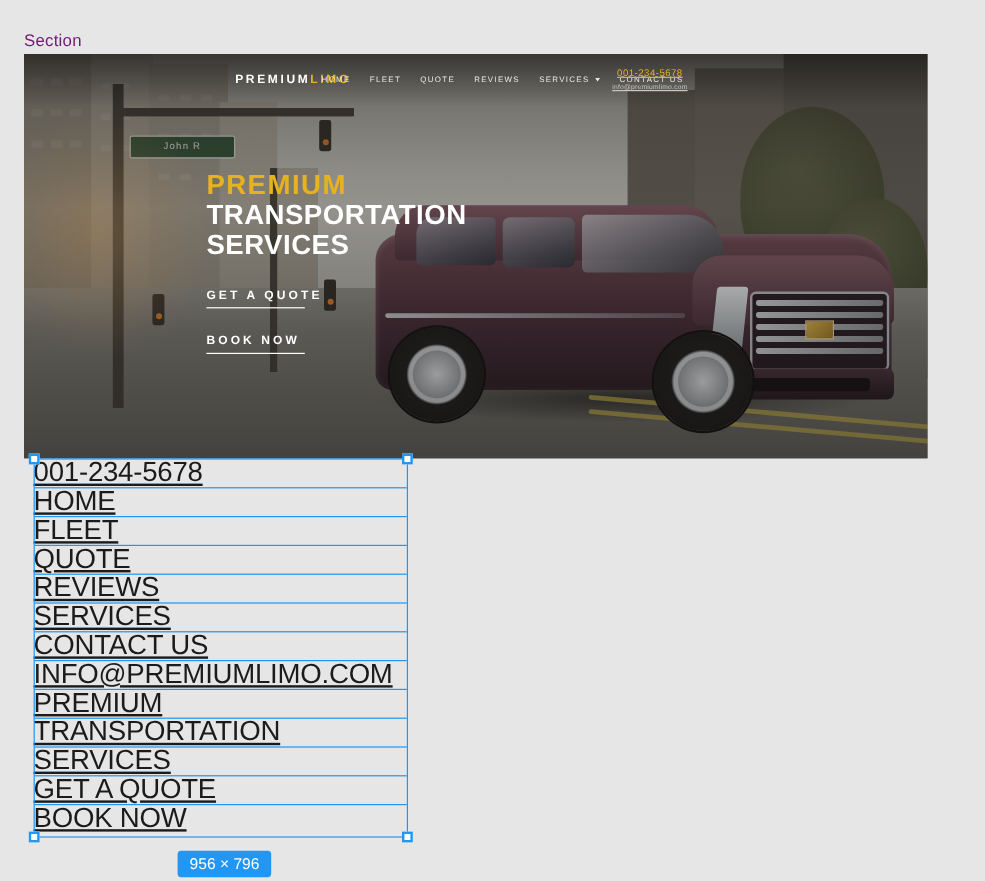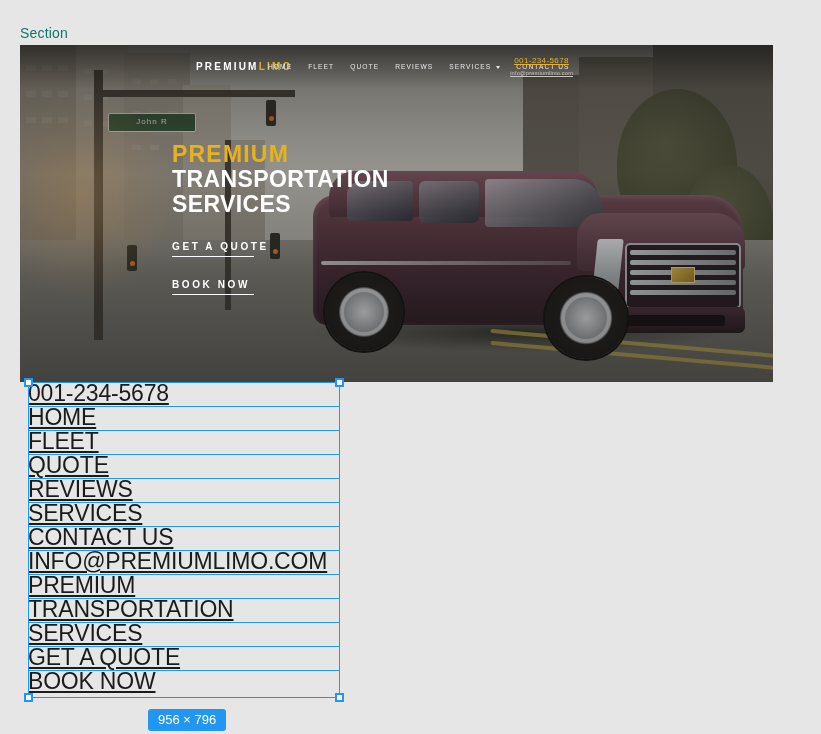--- a/index.html
+++ b/index.html
@@ -14,21 +14,21 @@
     overflow: hidden;
     position: relative;
   }
 
   
   #section-label {
     position: absolute;
     left: 20px;
     top: 24px;
     font-size: 14px;
-    color: #0f766e;
+    color: #701a75;
     letter-spacing: 0.2px;
     line-height: 18px;
     white-space: nowrap;
   }
 
   
   #hero {
     position: absolute;
     left: 20px;
     top: 45px;

